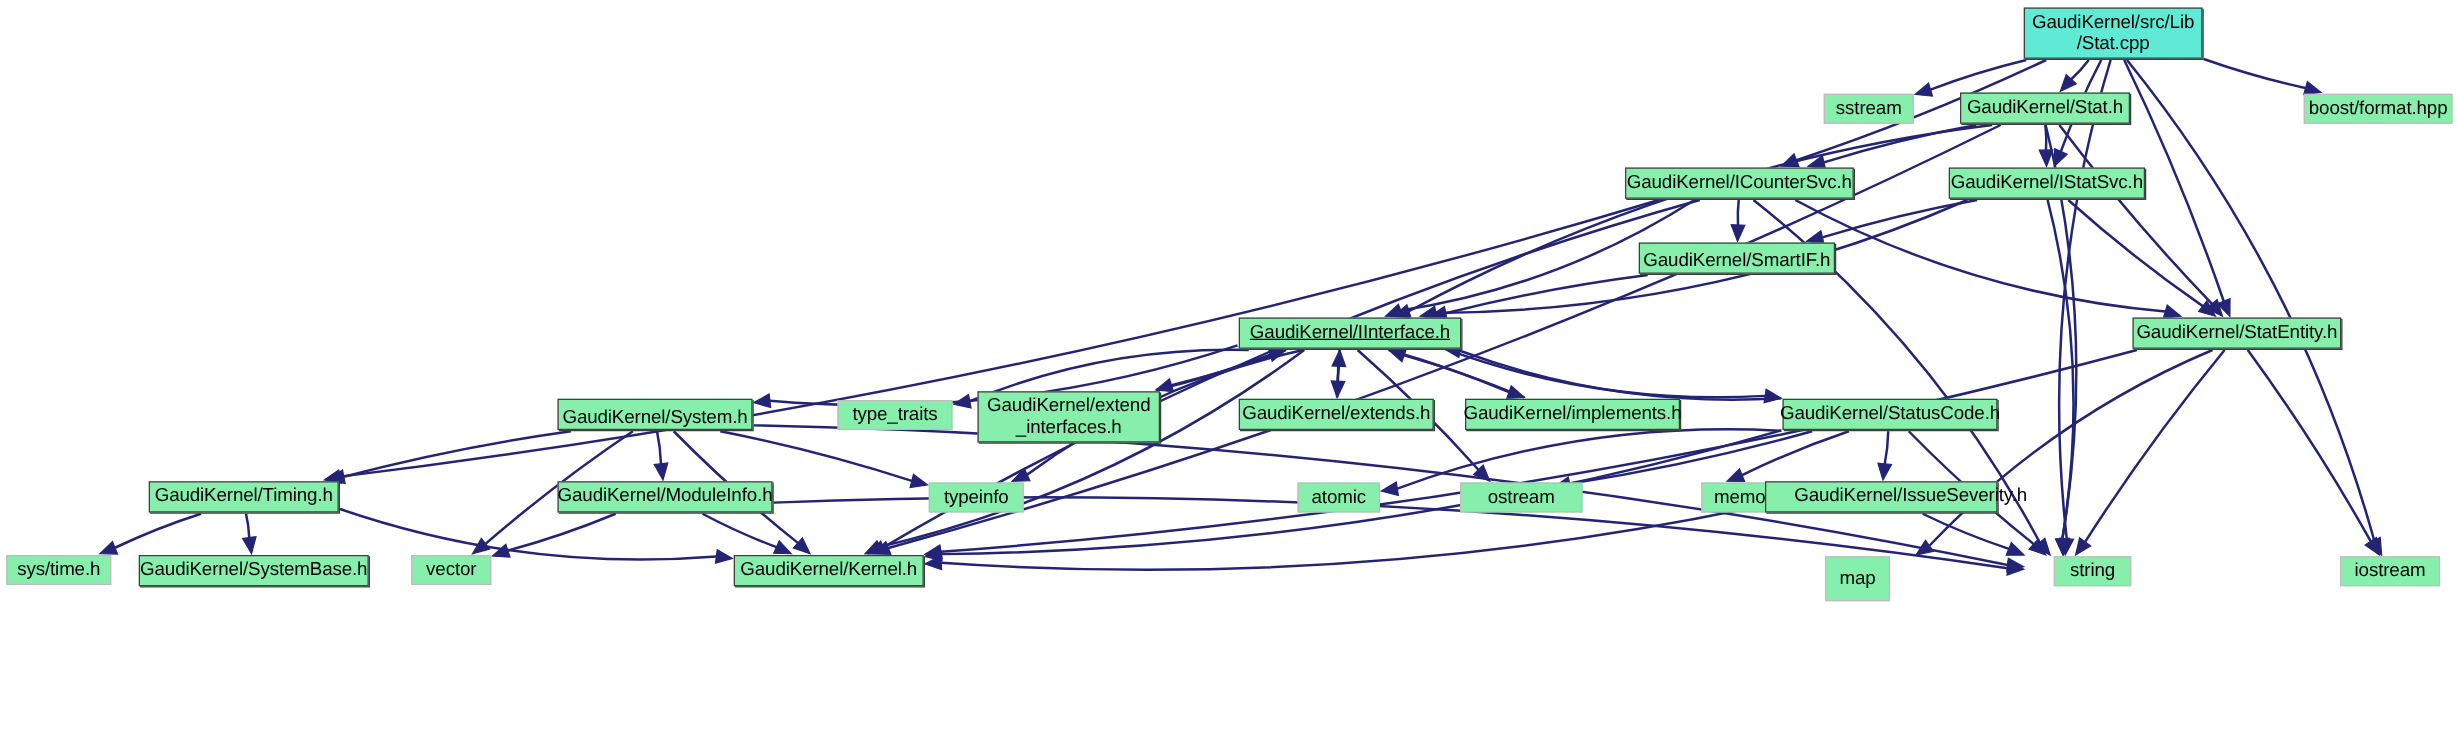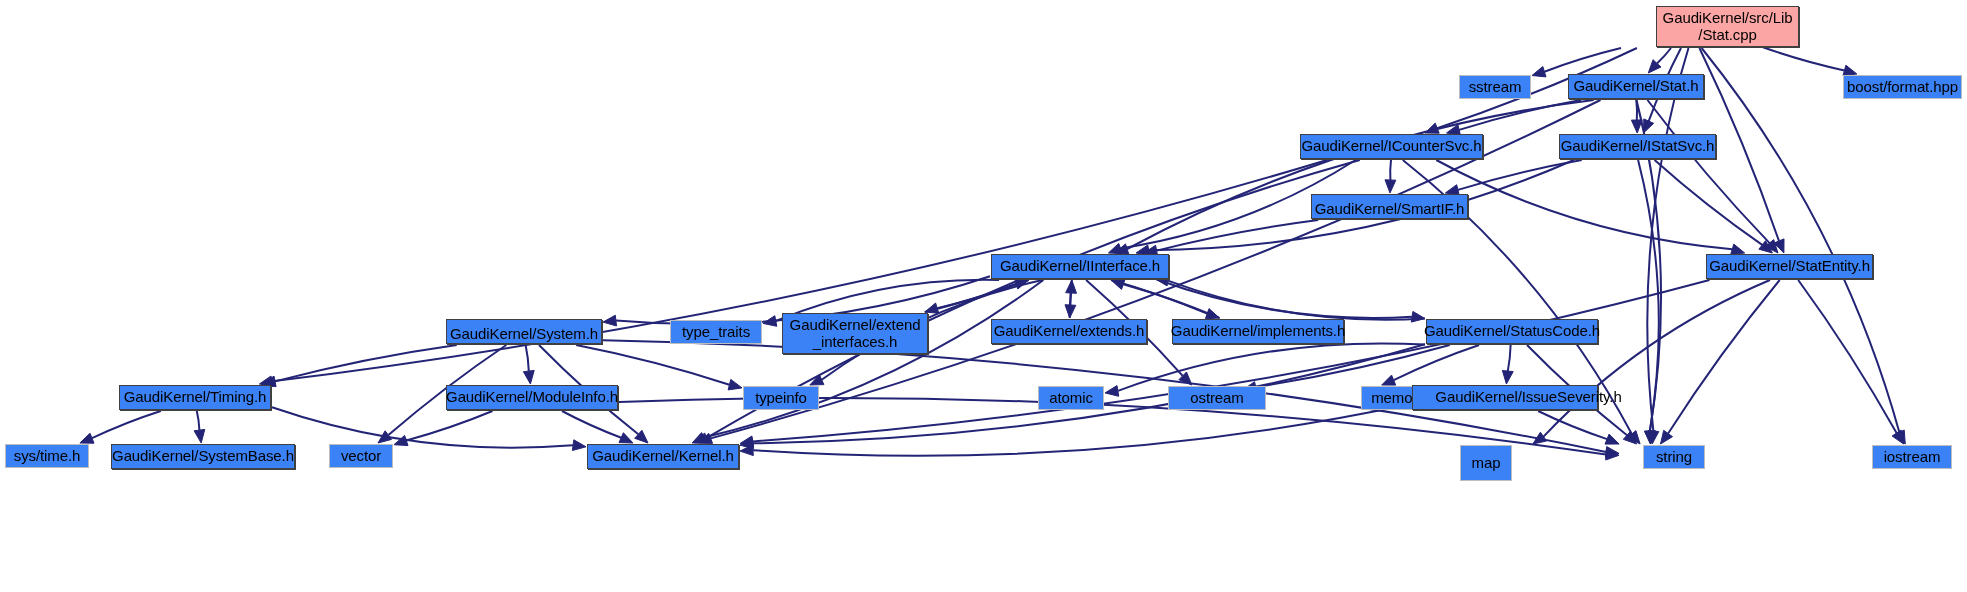--- a/index.html
+++ b/index.html
@@ -39,34 +39,33 @@
   .node-box {
     position: absolute;
     box-sizing: border-box;
     display: flex;
     align-items: center;
     justify-content: center;
     text-align: center;
     line-height: 1.12;
     white-space: pre;
     color: #000000;
-    background: #3b82f6;
+    background: #86efac;
     border: 1px solid #bdbdbd;
     font-size: 15px;
     letter-spacing: -0.1px;
   }
   .node-box.internal {
     border: 1px solid #404040;
     box-shadow: 1px 1px 0 0 #404040;
   }
   .node-box.root {
-    background: #fca5a5;
+    background: #5eead4;
     border: 1px solid #404040;
     box-shadow: 1px 1px 0 0 #404040;
-    margin-left: 37px;
   }
   .node-label {
     display: block;
     pointer-events: none;
   }
 </style>
 </head>
 <body>
 
 <div id="graph-root">
@@ -200,21 +199,21 @@
   </svg>
   <div id="node-layer">
       <div class="node-box root" style="left: 1619px; top: 6px; width: 143px; height: 41px;"><span class="node-label">GaudiKernel/src/Lib
 /Stat.cpp</span></div>
       <div class="node-box external" style="left: 1459px; top: 75px; width: 72px; height: 24px;"><span class="node-label">sstream</span></div>
       <div class="node-box internal" style="left: 1568px; top: 74px; width: 136px; height: 25px;"><span class="node-label">GaudiKernel/Stat.h</span></div>
       <div class="node-box external" style="left: 1843px; top: 75px; width: 119px; height: 24px;"><span class="node-label">boost/format.hpp</span></div>
       <div class="node-box internal" style="left: 1300px; top: 134px; width: 183px; height: 25px;"><span class="node-label">GaudiKernel/ICounterSvc.h</span></div>
       <div class="node-box internal" style="left: 1559px; top: 134px; width: 157px; height: 25px;"><span class="node-label">GaudiKernel/IStatSvc.h</span></div>
       <div class="node-box internal" style="left: 1311px; top: 194px; width: 157px; height: 25px; align-items: flex-end;"><span class="node-label">GaudiKernel/SmartIF.h</span></div>
-      <div class="node-box internal" style="left: 991px; top: 254px; width: 178px; height: 25px;"><span class="node-label">GaudiKernel/IInterface.h</span></div>
+      <div class="node-box internal" style="left: 991px; top: 254px; width: 178px; height: 25px; text-decoration: underline;"><span class="node-label">GaudiKernel/IInterface.h</span></div>
       <div class="node-box internal" style="left: 1706px; top: 254px; width: 167px; height: 25px;"><span class="node-label">GaudiKernel/StatEntity.h</span></div>
       <div class="node-box internal" style="left: 446px; top: 319px; width: 156px; height: 25px; align-items: flex-end;"><span class="node-label">GaudiKernel/System.h</span></div>
       <div class="node-box external" style="left: 670px; top: 320px; width: 92px; height: 24px;"><span class="node-label">type_traits</span></div>
       <div class="node-box internal" style="left: 782px; top: 313px; width: 146px; height: 41px;"><span class="node-label">GaudiKernel/extend
 _interfaces.h</span></div>
       <div class="node-box internal" style="left: 991px; top: 319px; width: 156px; height: 25px;"><span class="node-label">GaudiKernel/extends.h</span></div>
       <div class="node-box internal" style="left: 1172px; top: 319px; width: 172px; height: 25px;"><span class="node-label">GaudiKernel/implements.h</span></div>
       <div class="node-box internal" style="left: 1426px; top: 319px; width: 172px; height: 25px;"><span class="node-label">GaudiKernel/StatusCode.h</span></div>
       <div class="node-box internal" style="left: 119px; top: 385px; width: 152px; height: 25px;"><span class="node-label">GaudiKernel/Timing.h</span></div>
       <div class="node-box internal" style="left: 446px; top: 385px; width: 172px; height: 25px;"><span class="node-label">GaudiKernel/ModuleInfo.h</span></div>

